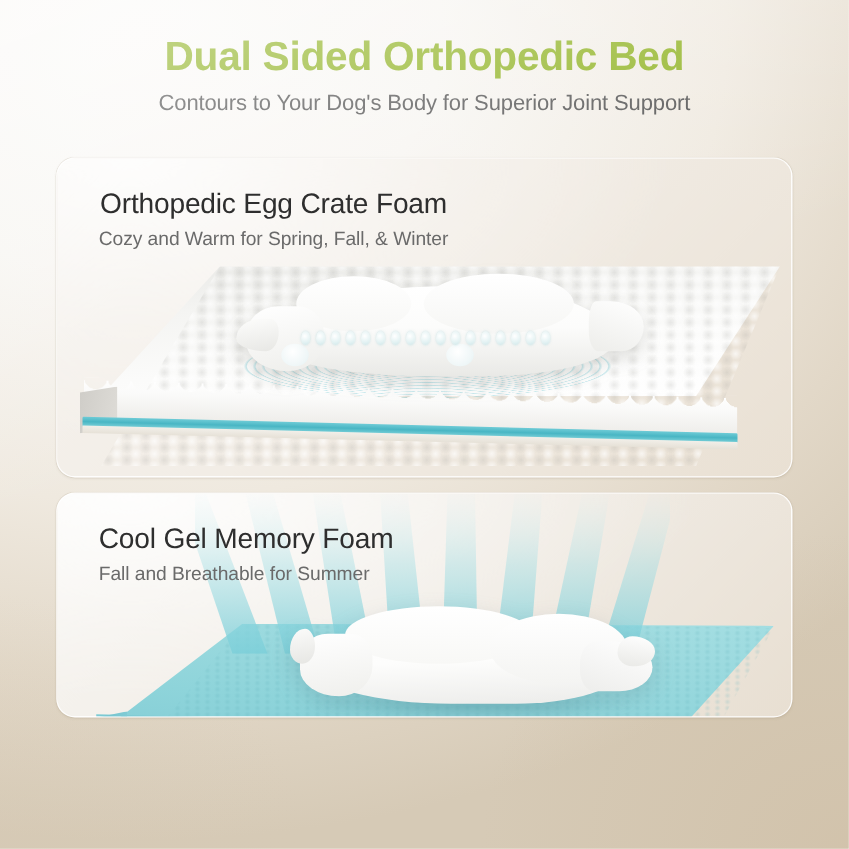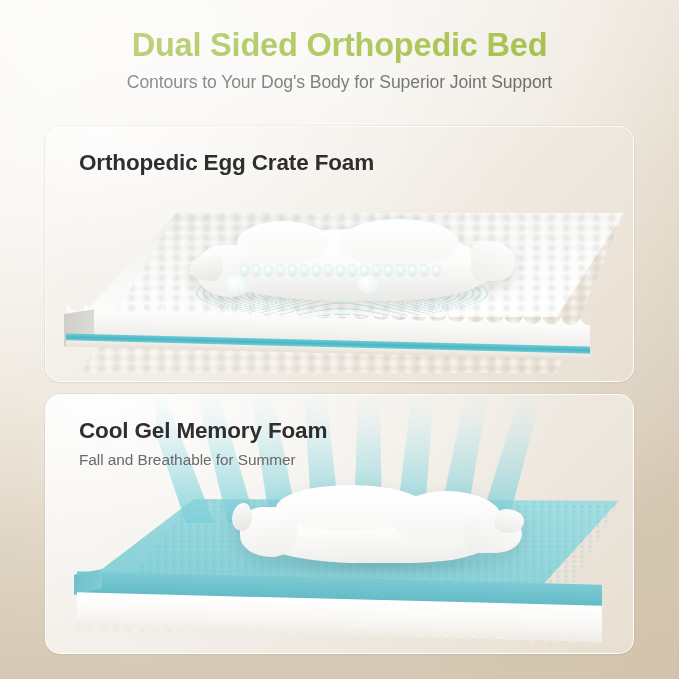--- a/index.html
+++ b/index.html
@@ -65,31 +65,31 @@
   .card-1 {
     top: 126px;
     height: 256px;
     background:
       radial-gradient(100% 120% at 10% 0%, rgba(255,255,255,0.85) 0%, rgba(255,255,255,0.25) 45%, rgba(255,255,255,0) 75%),
       linear-gradient(135deg, #f6f3ef 0%, #f2ede6 45%, #e9e0d3 100%);
   }
 
   .card-2 {
     top: 394px;
-    height: 260px;
+    height: 180px;
     background:
       radial-gradient(100% 120% at 10% 0%, rgba(255,255,255,0.88) 0%, rgba(255,255,255,0.30) 45%, rgba(255,255,255,0) 78%),
       linear-gradient(135deg, #f7f5f1 0%, #f2eee8 45%, #e8dfd2 100%);
   }
 
   .card-text { position: absolute; left: 33px; top: 22px; z-index: 6; }
 
   .card-title {
     font-size: 22.5px;
-    font-weight: 700;
+    font-weight: 400;
     letter-spacing: -0.15px;
     color: #2e2e2e;
     line-height: 1.2;
     text-align: center;
   }
 
   .card-sub {
     margin-top: 7px;
     font-size: 15.4px;
     font-weight: 400;
@@ -401,20 +401,21 @@
 
   <div class="header">
     <h1 class="headline">Dual Sided Orthopedic Bed</h1>
     <p class="subhead">Contours to Your Dog's Body for Superior Joint Support</p>
   </div>
 
   <div class="card card-1">
 
     <div class="card-text">
       <div class="card-title">Orthopedic Egg Crate Foam</div>
+      <div class="card-sub">Cozy and Warm for Spring, Fall, &amp; Winter</div>
     </div>
 
     <div class="art">
       <div class="eggcrate">
         <div class="ec-top"></div>
         <div class="ec-bumps"></div>
         <div class="ec-ripple"></div>
         <div class="ec-front"></div>
         <div class="ec-side"></div>
         <div class="ec-stripe"></div>

